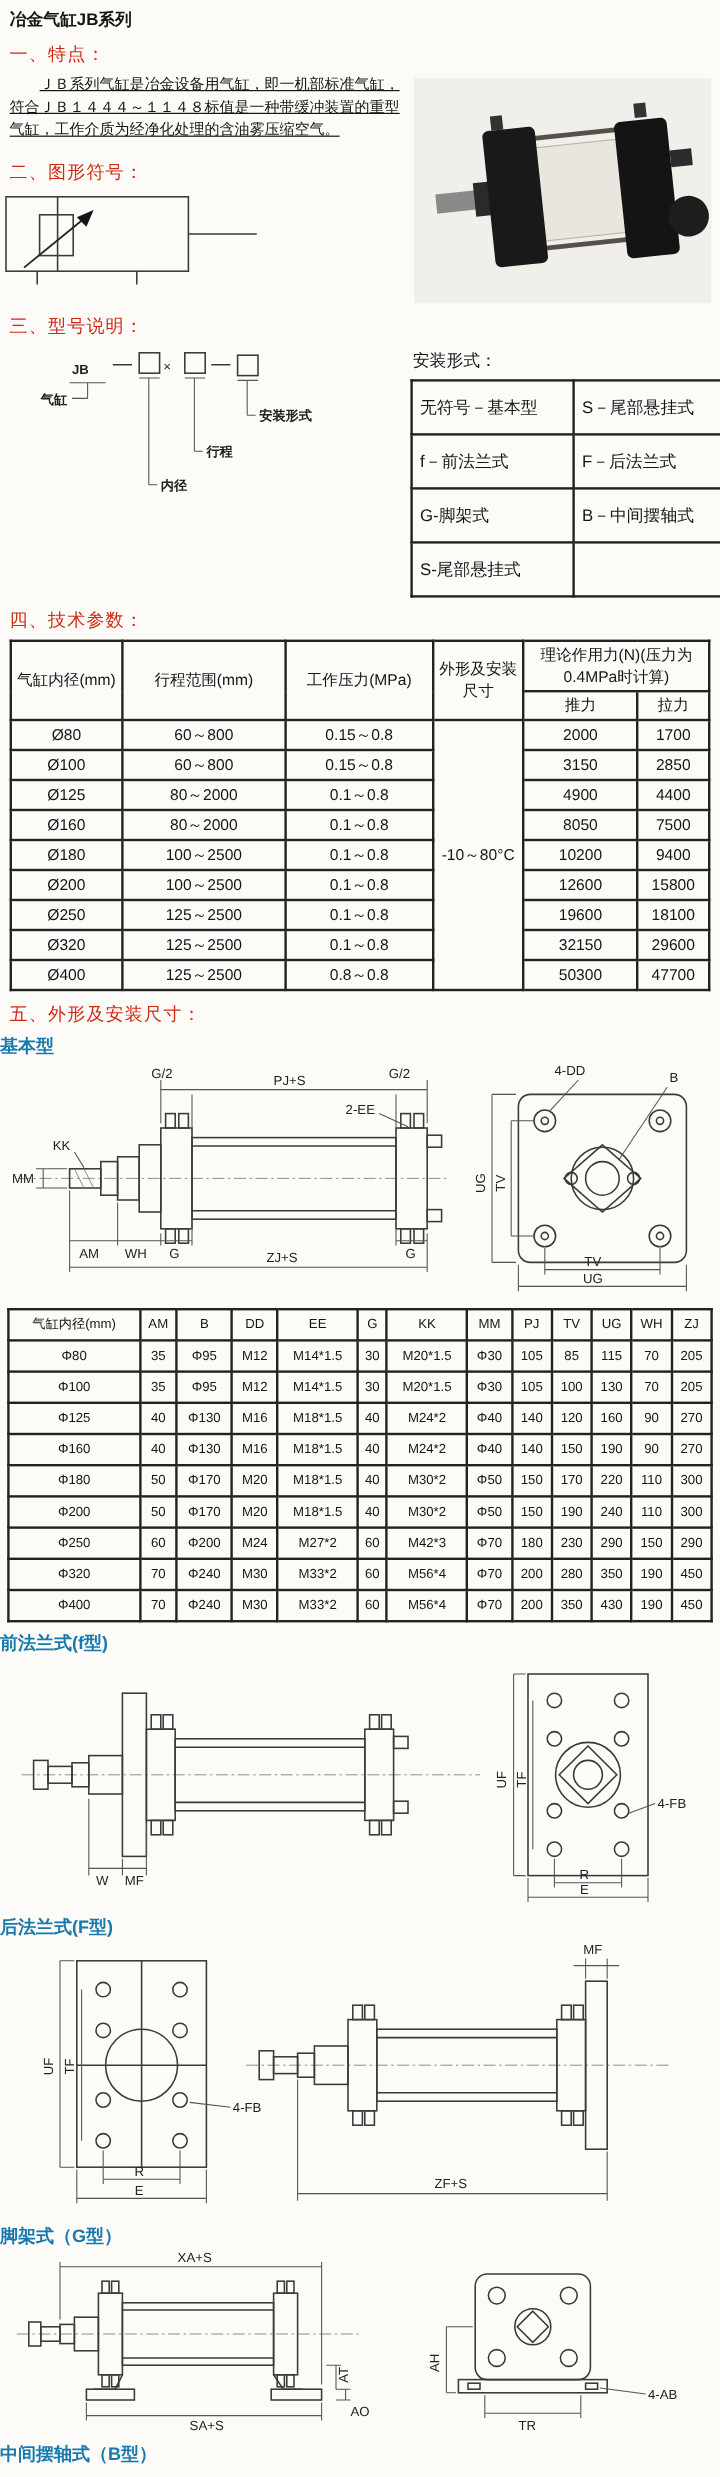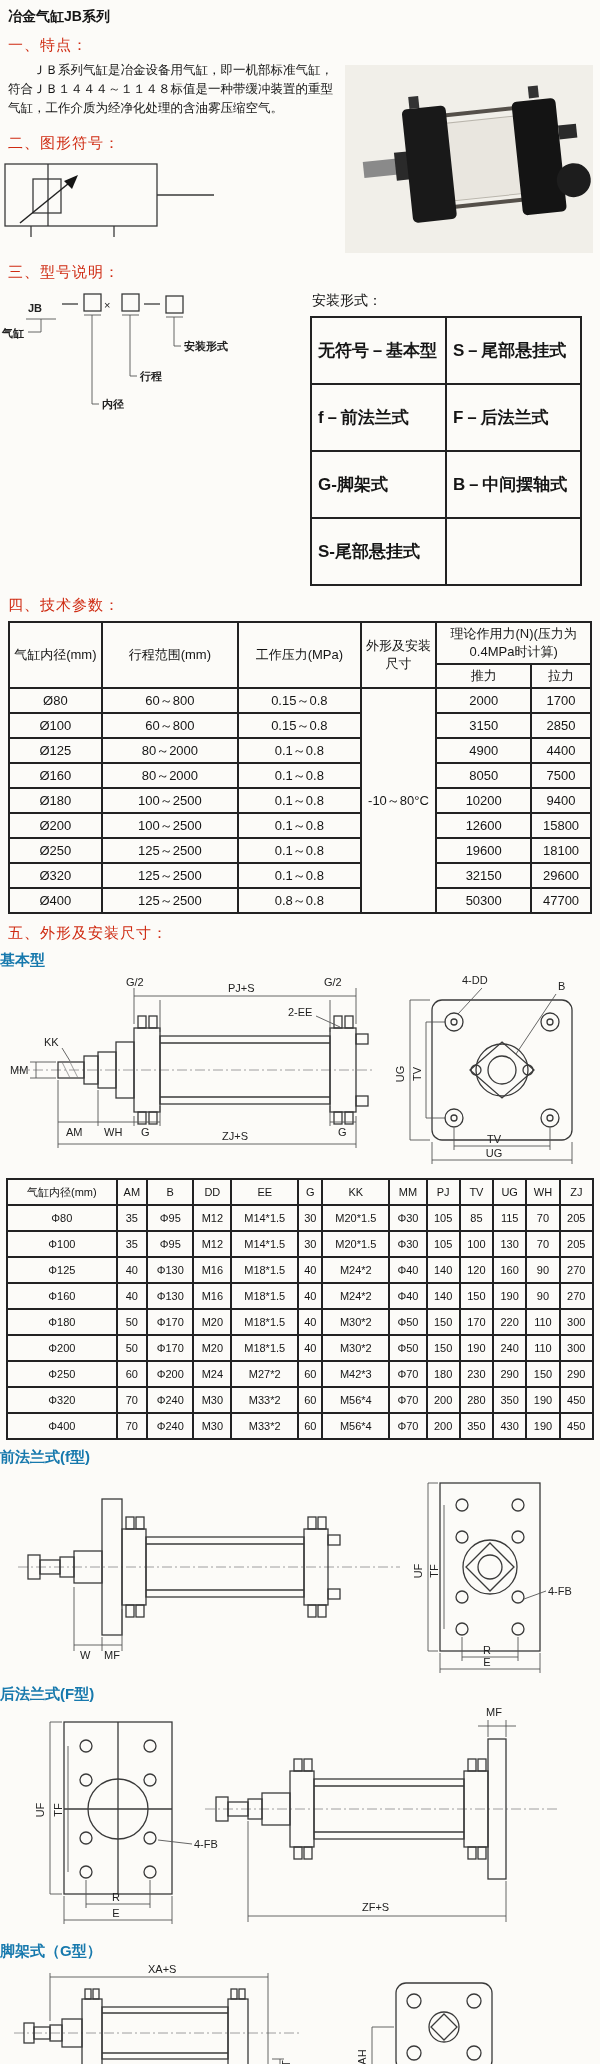--- a/index.html
+++ b/index.html
@@ -4,28 +4,28 @@
 <style>
   html,body{margin:0;padding:0;}
   body{
     width:600px; background:#fcfbf8; color:#151515;
     font-family:"Liberation Sans","DejaVu Sans",sans-serif;
   }
   .doc-title{font-size:14px;font-weight:bold;margin:8px 0 2px 8px;}
   .sec{color:#cf2b12;font-size:15px;font-weight:normal;margin:10px 0 4px 8px;letter-spacing:1px;}
   .feature-row{display:flex;align-items:flex-start;}
   .feature-left{width:345px;}
-  .feature-text{font-size:12.5px;line-height:19px;margin:2px 6px 16px 8px;text-indent:2em;}
+  .feature-text{font-size:12.5px;line-height:19px;margin:2px 6px 16px 8px;text-indent:2em;text-decoration:underline;}
   .photo-wrap{flex:1;padding:6px 6px 0 0;}
   table{border-collapse:collapse;}
   .mount-block{width:256px;margin-top:6px;}
   .mount-title{font-size:14px;margin:0 0 6px 2px;}
   .mount-table{width:272px;}
-  .mount-table td{border:2px solid #222;font-size:17px;padding:21px 6px;height:21px;width:50%;font-weight:bold;}
-  .model-row{display:flex;}
+  .mount-table td{border:2px solid #222;font-size:14px;padding:11px 6px;height:21px;width:50%;}
+  .model-row{display:flex;margin-left:32px;}
   .tech-table{margin:6px 0 0 8px;width:584px;}
   .tech-table th,.tech-table td{border:2px solid #222;font-size:13px;font-weight:normal;text-align:center;padding:2px 3px;height:19px;}
   .tech-table thead th{height:auto;}
   .dim-table{margin:8px 0 0 6px;width:588px;}
   .dim-table th,.dim-table td{border:2px solid #222;font-size:11px;font-weight:normal;text-align:center;padding:2px 1px;height:20px;}
   .dim-table th{line-height:13px;}
   .draw-title{color:#1779ad;text-align:left;font-weight:bold;font-size:15px;margin:8px 0 0;}
   svg{display:block;}
   svg text{font-family:"Liberation Sans","DejaVu Sans",sans-serif;font-size:11px;fill:#222;stroke:none;}
   .ln{stroke:#3a3a3a;fill:none;stroke-width:1.3;}

